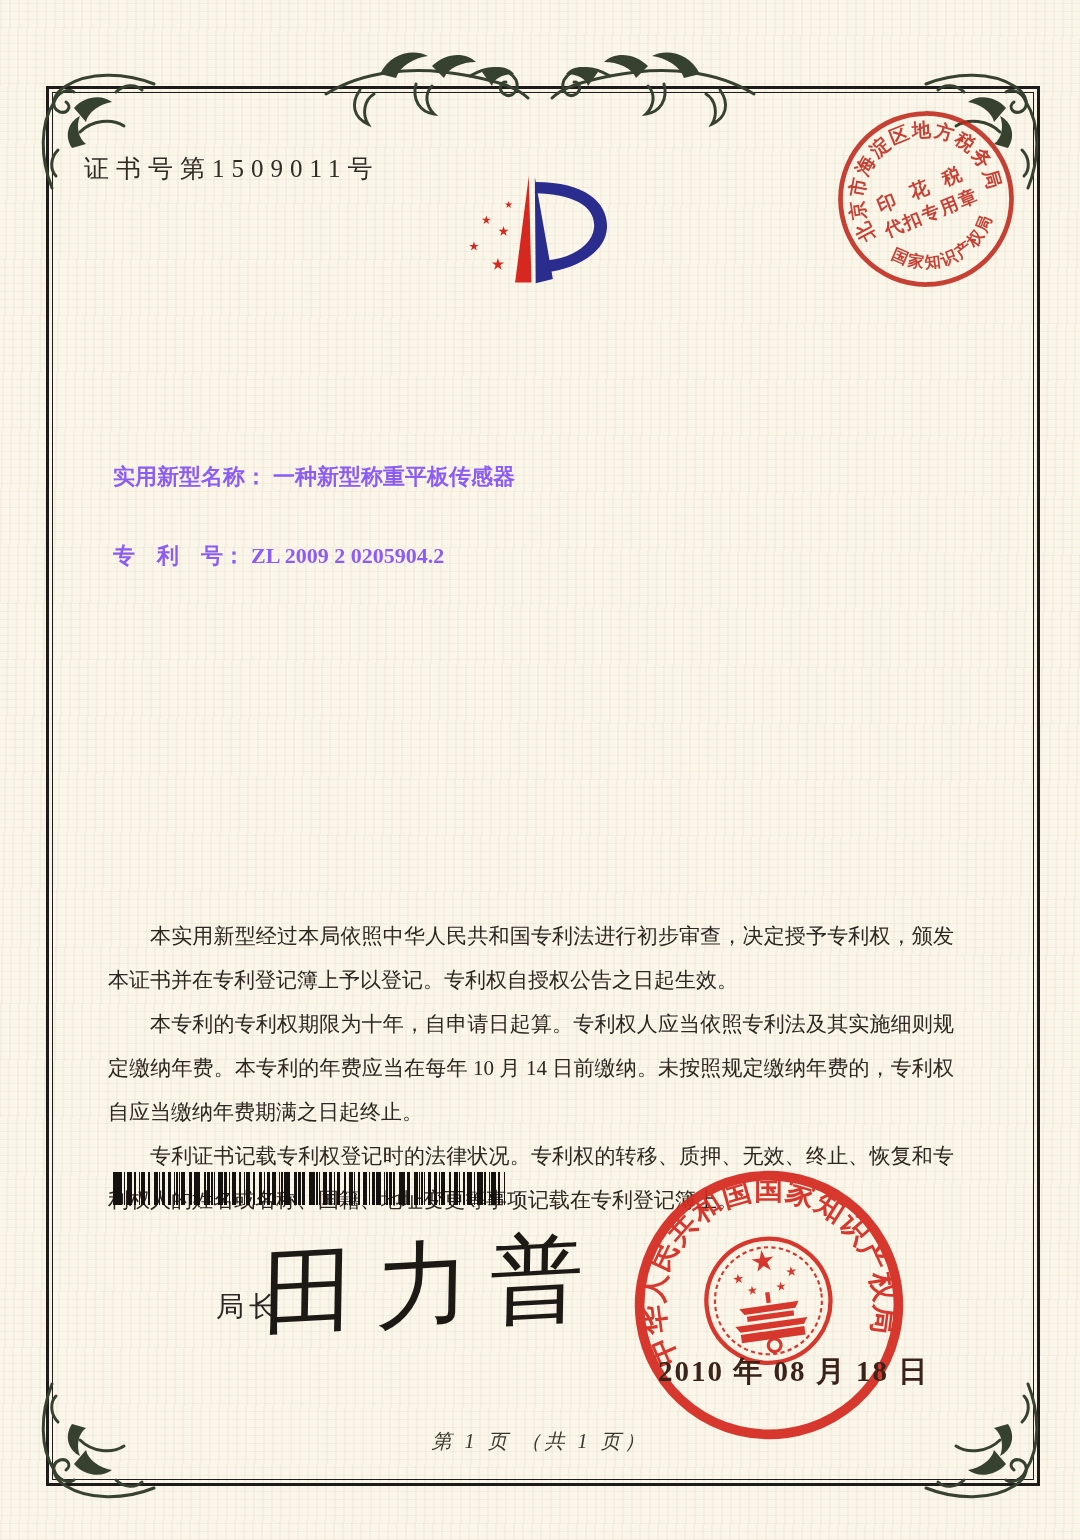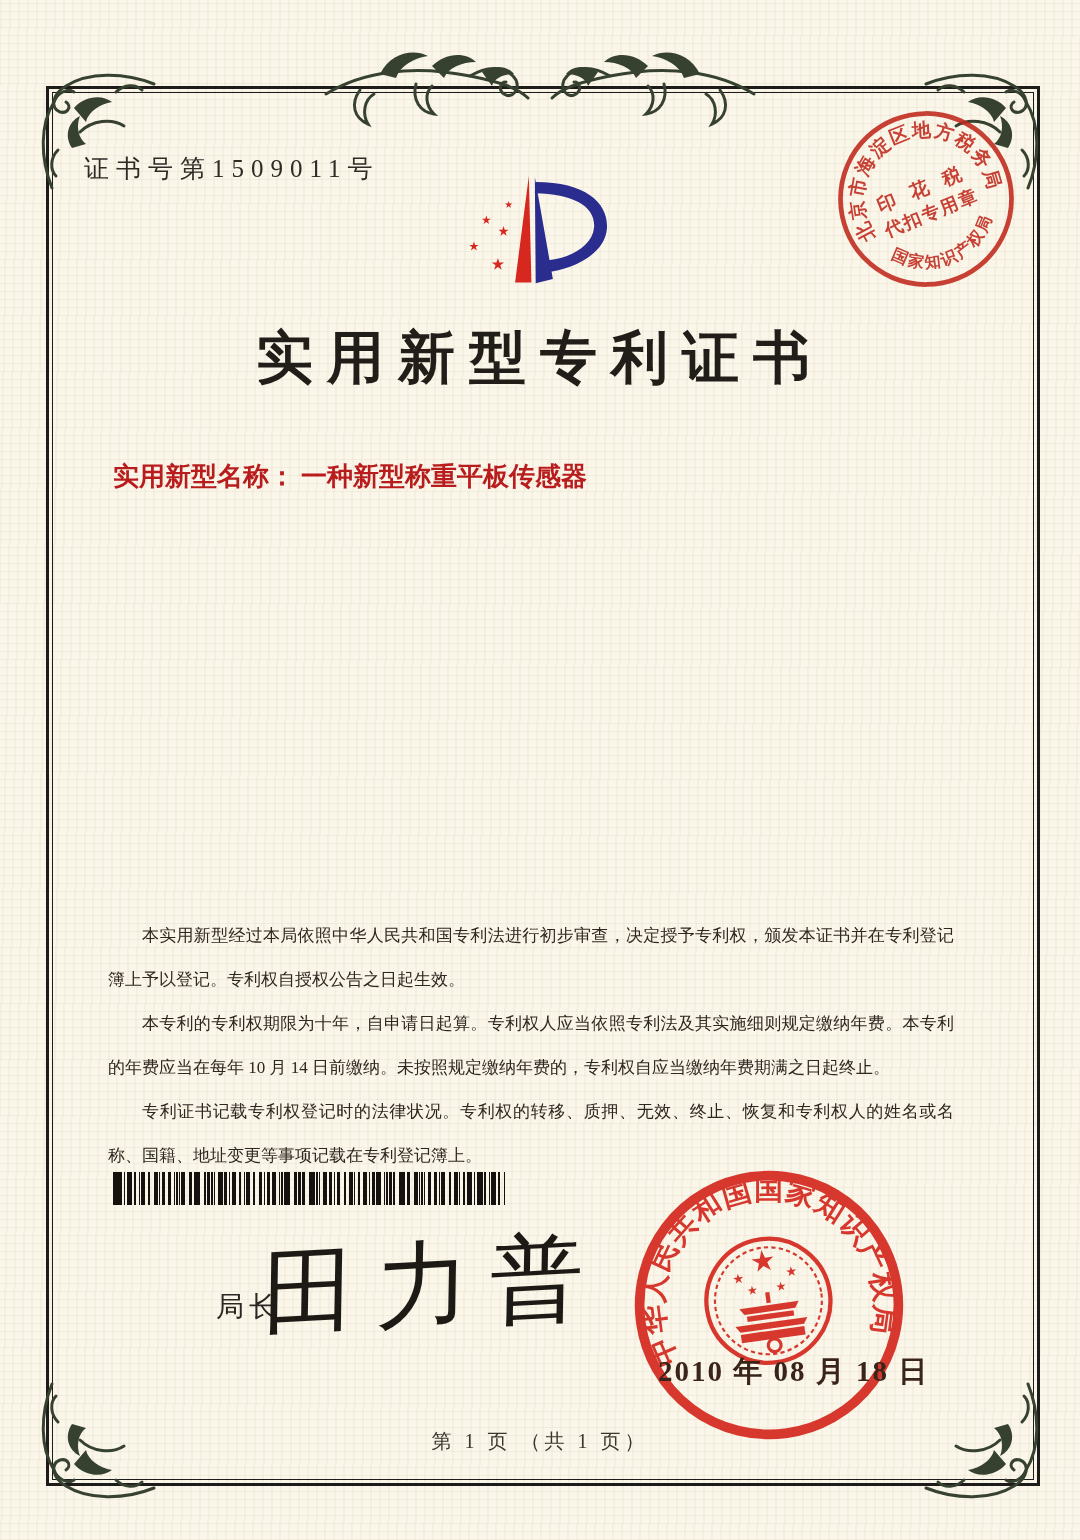--- a/index.html
+++ b/index.html
@@ -34,26 +34,26 @@
            letter-spacing:7px; color:#2e2a24;}
   
   .logo{position:absolute; left:443px; top:150px; width:206px; height:174px;}
   
   .tax-stamp{position:absolute; left:831px; top:104px; width:190px; height:190px; opacity:.88;}
   
   .title{position:absolute; left:0; top:320px; width:100%; text-align:center;
          font-size:57px; font-weight:700; letter-spacing:14px; color:#211d18;}
   
   .fields{position:absolute; left:113px; top:460px; width:840px;}
-  .frow{margin-bottom:45px; font-size:26px; line-height:34px; font-weight:600; color:#b91c1c;}
+  .frow{margin-bottom:45px; font-size:22px; line-height:34px; font-weight:600; color:#8b5cf6;}
   .frow .flabel{white-space:pre;}
   .frow .fvalue{margin-left:6px;}
   
   .paras{position:absolute; left:108px; top:914px; width:846px;
-         font-size:17px; line-height:44px; text-align:justify; color:#2e2620;}
+         font-size:21px; line-height:44px; text-align:justify; color:#2e2620;}
   .paras p{margin:0; text-indent:2em;}
   
   .barcode{position:absolute; left:113px; top:1172px; width:392px; height:33px;
     background-image:
       repeating-linear-gradient(90deg,#14110f 0 2px, rgba(0,0,0,0) 2px 7px),
       repeating-linear-gradient(90deg,#14110f 0 3px, rgba(0,0,0,0) 3px 13px),
       repeating-linear-gradient(90deg,#14110f 0 1px, rgba(0,0,0,0) 1px 5px);
     background-position:0 0, 3px 0, 1px 0;
   }
   
@@ -61,21 +61,21 @@
               letter-spacing:5px; color:#2b2722;margin-left:24px;}
   .signature{position:absolute; left:262px; top:1222px; font-size:94px;
              letter-spacing:20px; color:#1d1a16; font-weight:500;
              transform:rotate(-3deg) skewX(-4deg); white-space:nowrap;}
   
   .authority-seal{position:absolute; left:630px; top:1166px; width:278px; height:278px; opacity:.92;}
   .seal-date{position:absolute; left:658px; top:1352px; font-size:29px; font-weight:700;
              letter-spacing:2px; color:#3a241a; white-space:nowrap;}
   
   .footer{position:absolute; left:0; top:1428px; width:100%; text-align:center;
-          font-size:20px; letter-spacing:4px; color:#3a362e;}
+          font-size:20px; letter-spacing:4px; color:#3a362e;font-style:italic;}
 </style>
 </head>
 <body>
 
 <div class="page">
 
   <svg width="0" height="0" style="position:absolute">
     <defs>
       <symbol id="star" viewBox="-1.2 -1.2 2.4 2.4">
         <polygon points="0,-1 0.225,-0.309 0.951,-0.309 0.363,0.118 0.588,0.809 0,0.382 -0.588,0.809 -0.363,0.118 -0.951,-0.309 -0.225,-0.309"></polygon>
@@ -176,25 +176,27 @@
         </text>
         <text font-size="17" font-weight="700" letter-spacing="2">
           <textPath href="#taxArcBottom" startOffset="50%" text-anchor="middle">国家知识产权局</textPath>
         </text>
         <text x="100" y="95" text-anchor="middle" font-size="20" font-weight="700" letter-spacing="6">印 花 税</text>
         <text x="100" y="122" text-anchor="middle" font-size="19" font-weight="700" letter-spacing="2">代扣专用章</text>
       </g>
     </svg>
   </div>
 
-  <div class="title">实用新型专利证书</div>
 
   <div class="fields">
     <div class="frow">
       <span class="flabel">实用新型名称：</span><span class="fvalue">一种新型称重平板传感器</span>
+    </div>
+    <div class="frow">
+      <span class="flabel">专　利　号：</span><span class="fvalue">ZL 2009 2 0205904.2</span>
     </div>
   </div>
 
   <div class="paras">
     <p>本实用新型经过本局依照中华人民共和国专利法进行初步审查，决定授予专利权，颁发本证书并在专利登记簿上予以登记。专利权自授权公告之日起生效。</p>
     <p>本专利的专利权期限为十年，自申请日起算。专利权人应当依照专利法及其实施细则规定缴纳年费。本专利的年费应当在每年 10 月 14 日前缴纳。未按照规定缴纳年费的，专利权自应当缴纳年费期满之日起终止。</p>
     <p>专利证书记载专利权登记时的法律状况。专利权的转移、质押、无效、终止、恢复和专利权人的姓名或名称、国籍、地址变更等事项记载在专利登记簿上。</p>
   </div>
 
   <div class="barcode"></div>

